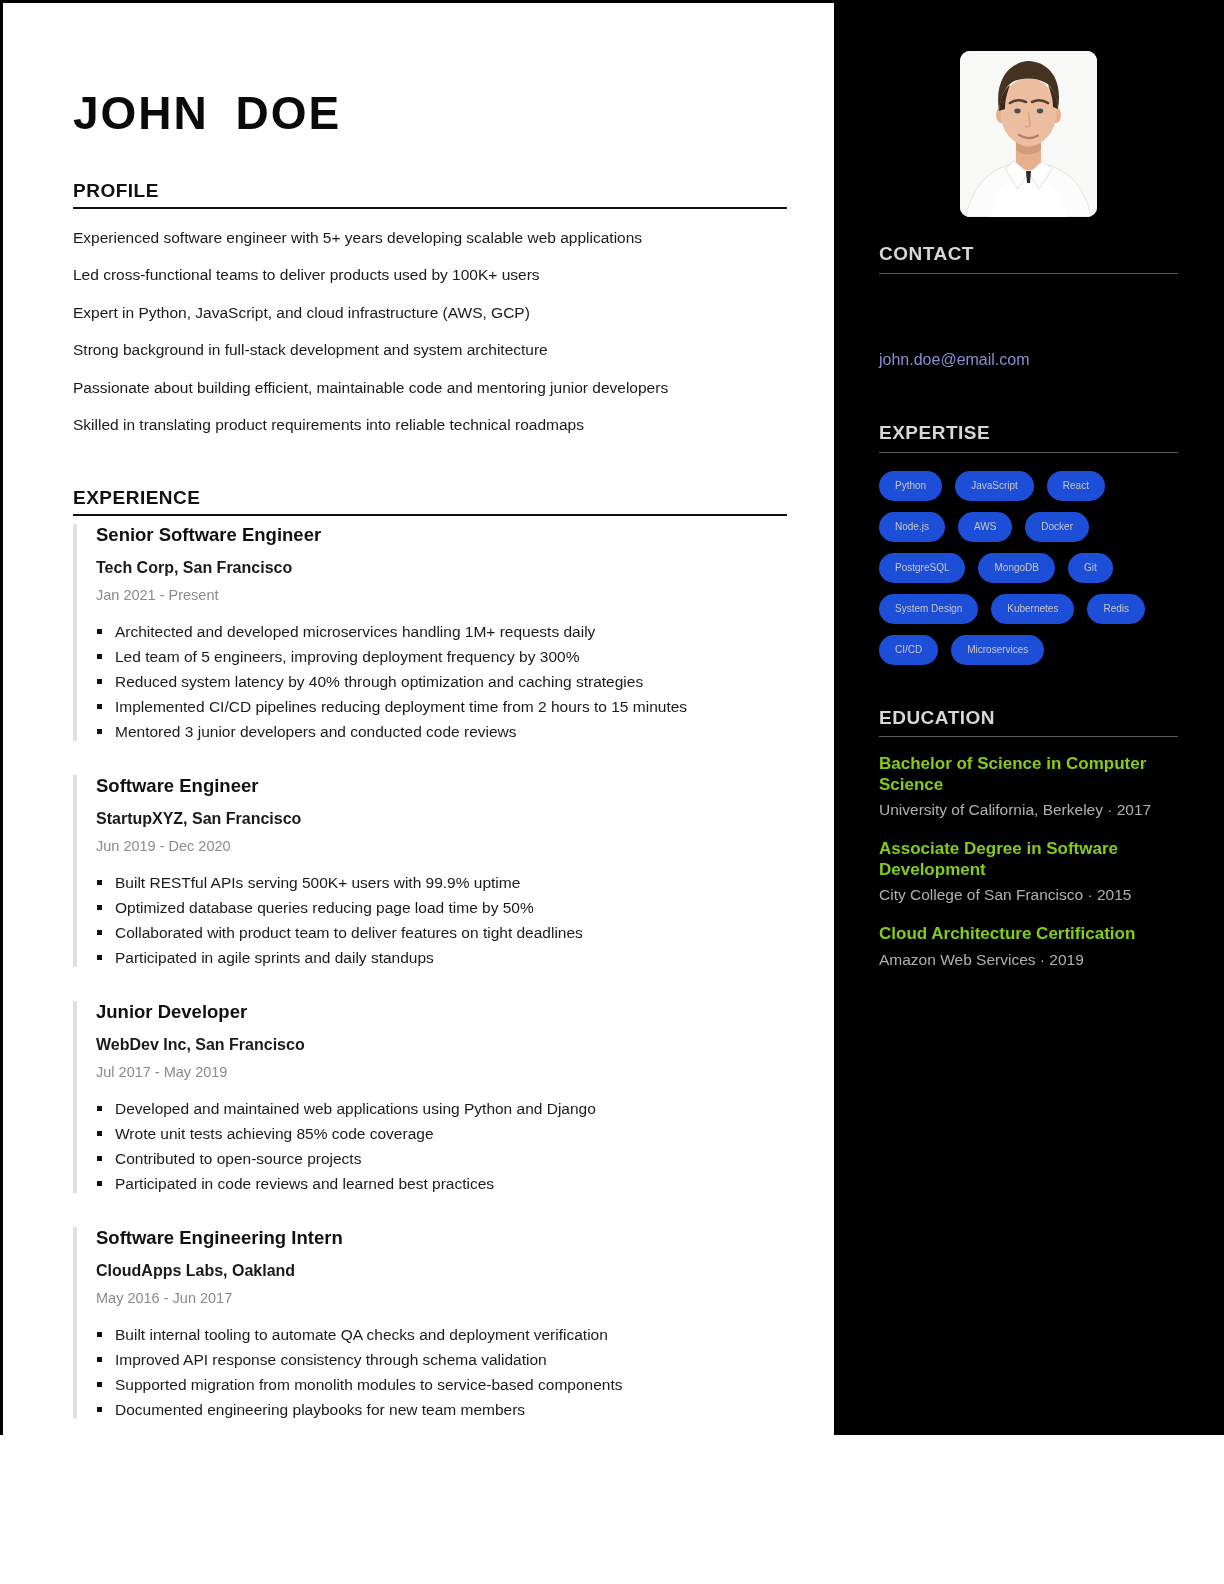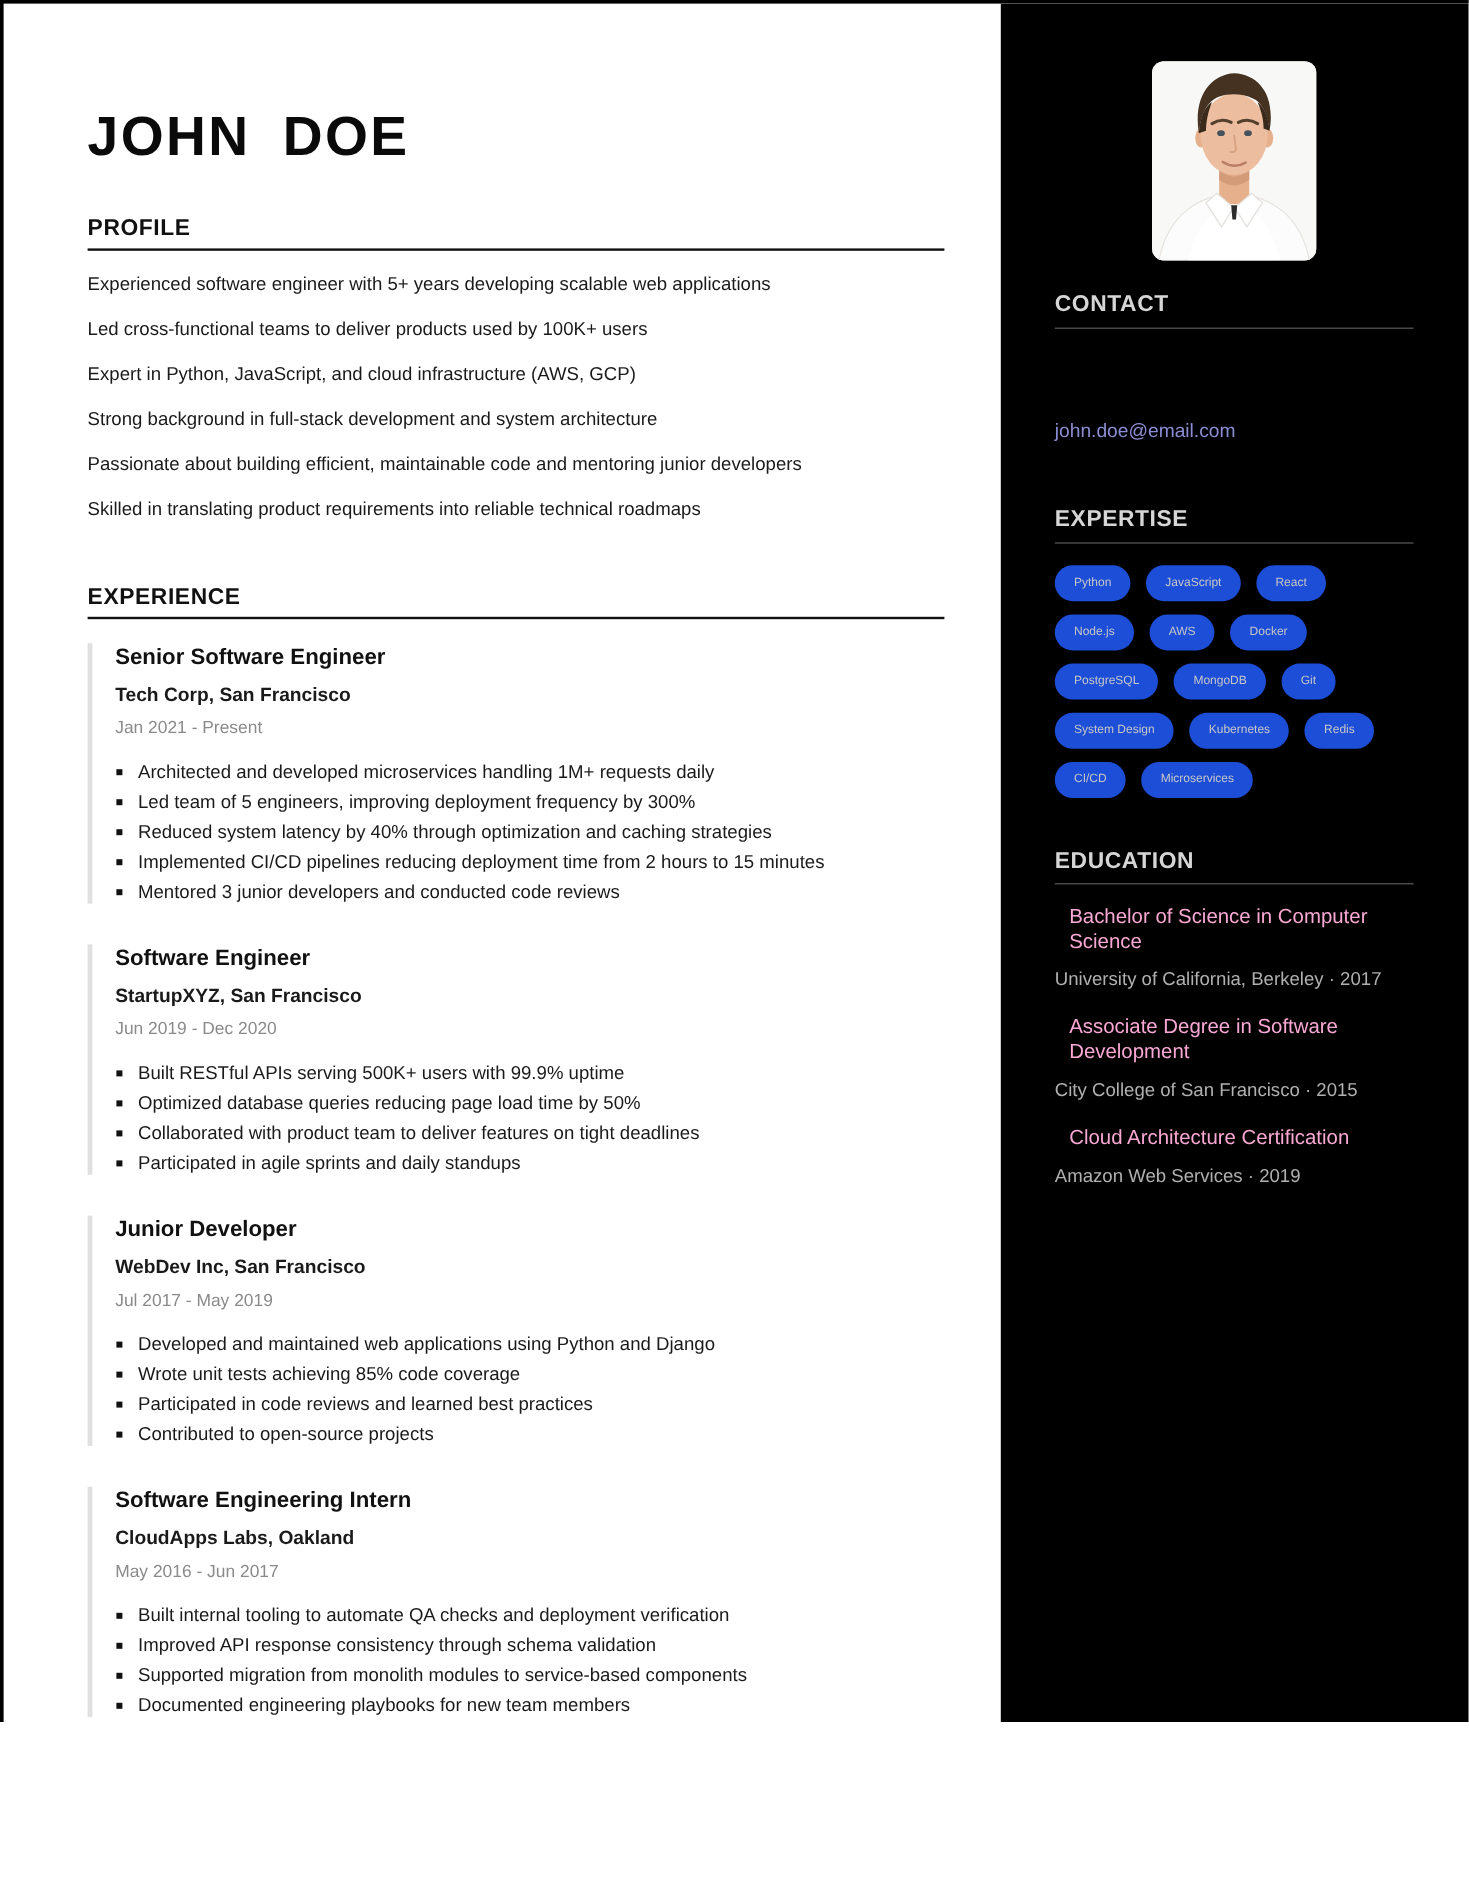--- a/index.html
+++ b/index.html
@@ -11,21 +11,21 @@
   
   .main{box-sizing:border-box;width:831px;padding:87px 47px 0 70px;}
   .name{margin:0;font-size:46px;font-weight:bold;color:#0a0a0a;line-height:1;letter-spacing:2px;word-spacing:12px;}
   .l-heading{
     margin:44px 0 0 0;font-size:19px;font-weight:bold;color:#111;letter-spacing:.5px;
     line-height:1.2;padding-bottom:4px;border-bottom:2px solid #111;
   }
   .l-heading.exp{margin-top:53px;}
   .profile-lines{margin-top:19px;}
   .profile-lines p{margin:0 0 18.5px 0;font-size:15.5px;line-height:19px;color:#1a1a1a;}
-  .jobs{margin-top:20px;}
+  .jobs{margin-top:8px;}
   .job{border-left:4px solid #e0e0e0;padding-left:19px;margin-bottom:34px;}
   .job-title{margin:0;font-size:18.5px;font-weight:bold;color:#111;line-height:22px;}
   .job-company{margin:12px 0 0 0;font-size:16px;font-weight:bold;color:#1a1a1a;line-height:19px;}
   .job-dates{margin:9px 0 0 0;font-size:14.5px;color:#8a8a8a;line-height:18px;}
   .job ul{list-style:none;margin:18px 0 0 0;padding:0;}
   .job li{display:flex;font-size:15.5px;color:#1a1a1a;line-height:19px;margin:0 0 6px 0;}
   .job li::before{content:"";flex:none;width:5px;height:5px;background:#111;margin:7px 13px 0 1px;}
   
   .sidebar{box-sizing:border-box;width:390px;background:#000;padding:48px 46px 0 45px;}
   .photo{width:137px;height:166px;border-radius:10px;overflow:hidden;margin:0 auto;background:#f6f4f2;}
@@ -34,21 +34,21 @@
     margin:26px 0 0 0;font-size:19px;font-weight:bold;color:#d6d6d6;letter-spacing:.5px;
     line-height:1.2;padding-bottom:7px;border-bottom:1px solid #5a5a5a;
   }
   .s-heading.expertise{margin-top:52px;}
   .s-heading.education{margin-top:42px;}
   .email{margin-top:76px;font-size:16px;line-height:20px;color:#8d8dd3;text-decoration:none;display:block;}
   .tags{display:flex;flex-wrap:wrap;gap:11px 13px;margin-top:18px;}
   .tag{background:#1d4ed8;color:#c6c6c6;font-size:10px;line-height:20px;padding:5px 16px;border-radius:16px;white-space:nowrap;}
   .edu{margin-top:17px;}
   .edu-item{margin-bottom:20px;}
-  .edu-degree{margin:12px;font-size:17px;font-weight:normal;color:#f9a8d4;line-height:20.5px;}
+  .edu-degree{margin:0;font-size:17px;font-weight:bold;color:#84cc16;line-height:20.5px;}
   .edu-inst{margin:5px 0 0 0;font-size:15.5px;color:#b0b0b0;line-height:19px;}
 </style>
 </head>
 <body>
 
 <div class="page">
 
   <div class="main">
     <h1 class="name">JOHN DOE</h1>
 
@@ -94,22 +94,22 @@
           </ul>
   </div>
 
   <div class="job">
     <h3 class="job-title">Junior Developer</h3>
     <p class="job-company">WebDev Inc, San Francisco</p>
     <p class="job-dates">Jul 2017 - May 2019</p>
     <ul>
             <li>Developed and maintained web applications using Python and Django</li>
             <li>Wrote unit tests achieving 85% code coverage</li>
+            <li>Contributed to open-source projects</li>
             <li>Participated in code reviews and learned best practices</li>
-            <li>Contributed to open-source projects</li>
           </ul>
   </div>
 
   <div class="job">
     <h3 class="job-title">Software Engineering Intern</h3>
     <p class="job-company">CloudApps Labs, Oakland</p>
     <p class="job-dates">May 2016 - Jun 2017</p>
     <ul>
             <li>Built internal tooling to automate QA checks and deployment verification</li>
             <li>Improved API response consistency through schema validation</li>

